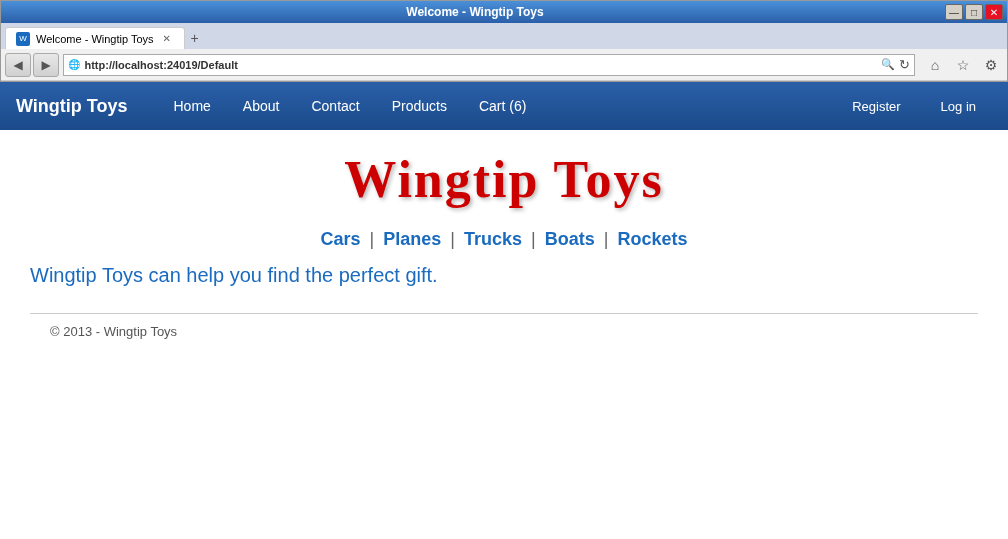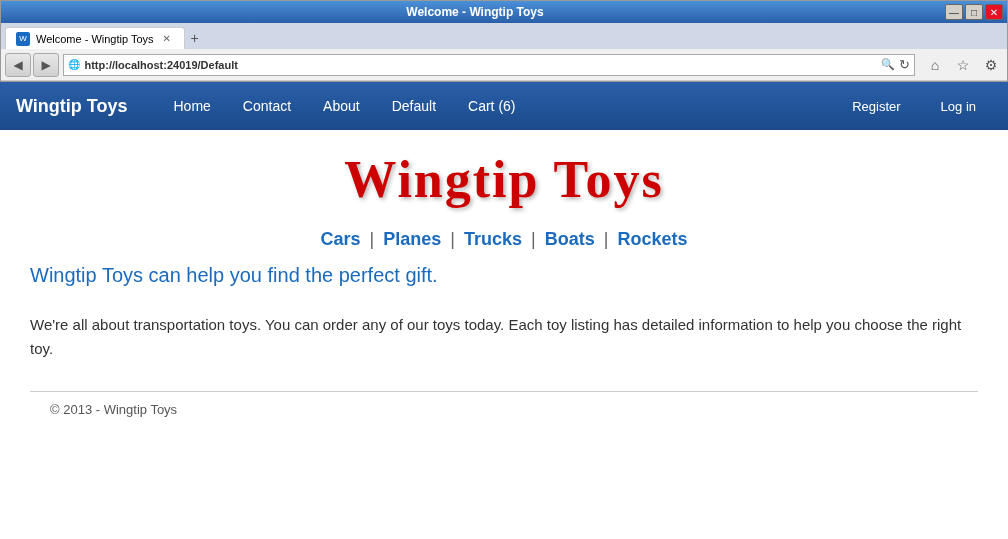--- a/index.html
+++ b/index.html
@@ -280,23 +280,23 @@
         <div class="toolbar-icon">⚙</div>
       </div>
     </div>
   </div>
 </div>
 
 <div class="app-navbar">
   <div class="app-brand">Wingtip Toys</div>
   <div class="app-nav-links">
     <a class="app-nav-link">Home</a>
+    <a class="app-nav-link">About</a>
     <a class="app-nav-link">Contact</a>
-    <a class="app-nav-link">About</a>
-    <a class="app-nav-link">Default</a>
+    <a class="app-nav-link">Products</a>
     <a class="app-nav-link">Cart (6)</a>
   </div>
   <div class="app-nav-right">
     <a class="app-nav-link">Register</a>
     <a class="app-nav-link">Log in</a>
   </div>
 </div>
 
 <div class="main-content">
   <h1 class="site-title">Wingtip Toys</h1>
@@ -307,17 +307,16 @@
     <a>Planes</a>
     <span class="category-sep">|</span>
     <a>Trucks</a>
     <span class="category-sep">|</span>
     <a>Boats</a>
     <span class="category-sep">|</span>
     <a>Rockets</a>
   </div>
 
   <h3 class="welcome-subheading">Wingtip Toys can help you find the perfect gift.</h3>
-  <p class="welcome-text">We're all about transportation toys. You can order any of our toys today. Each toy listing has detailed information to help you choose the right toy.</p>
 
   <hr class="footer-divider">
   <p class="footer-text">© 2013 - Wingtip Toys</p>
 </div>
 
 </body></html>

